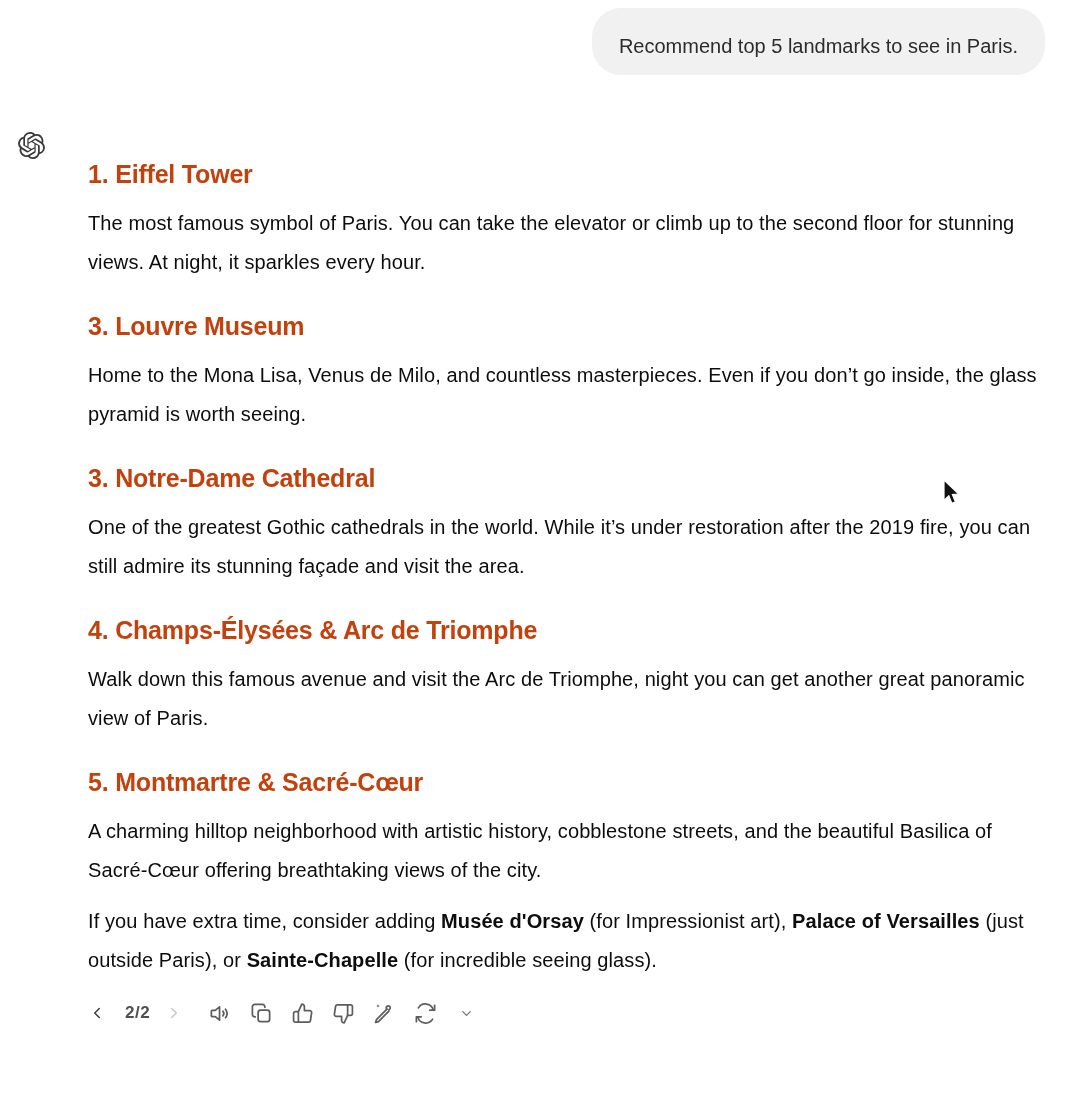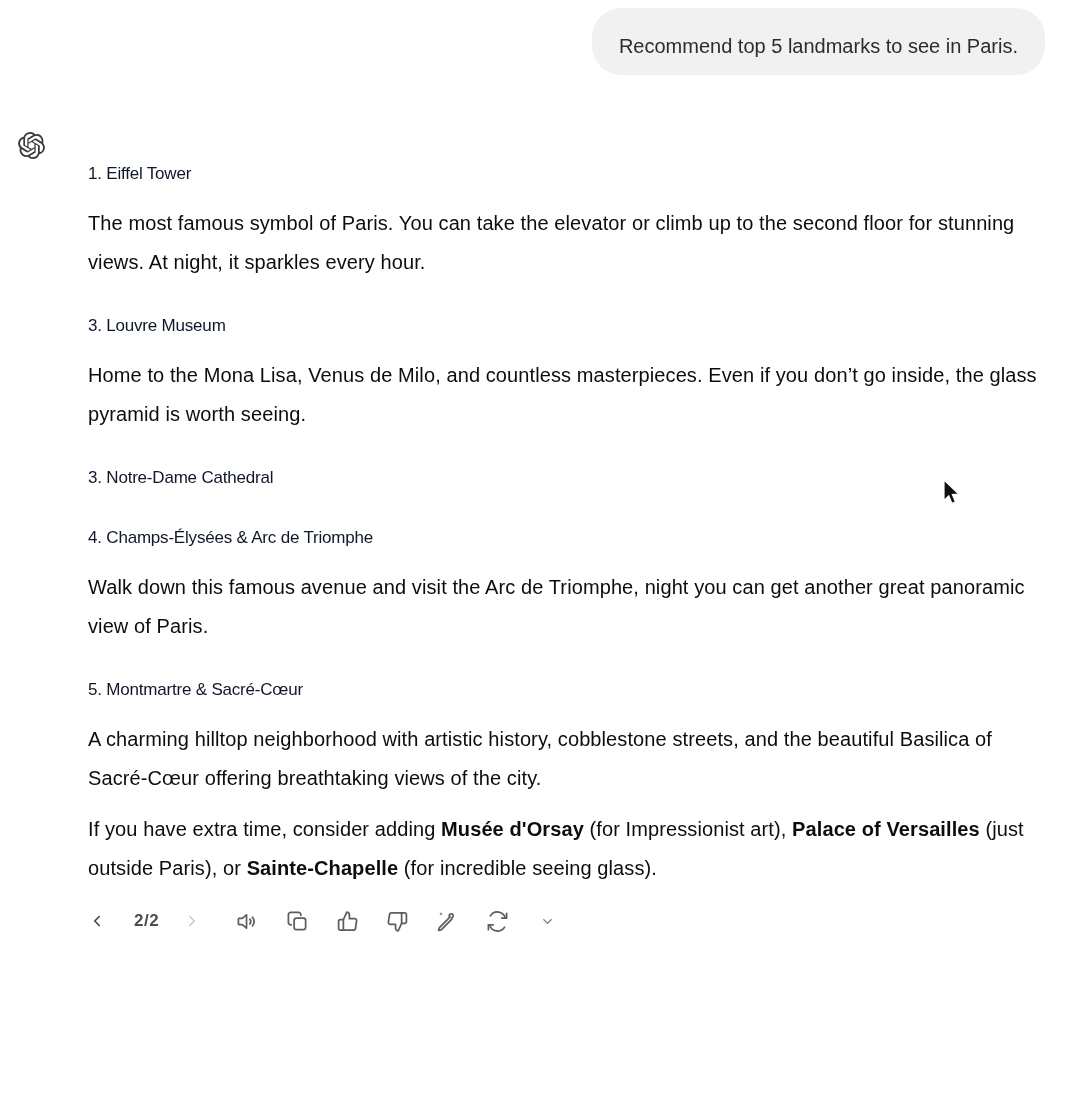--- a/index.html
+++ b/index.html
@@ -38,36 +38,35 @@
   }
   .avatar svg { width: 27px; height: 27px; display: block; }
   .content { flex: 1; min-width: 0; }
   .content p {
     font-size: 20px;
     line-height: 39px;
     margin: 0 0 18px 0;
     letter-spacing: 0.1px;
   }
   .content h3 {
-    font-size: 17px;
+    font-size: 25px;
     line-height: 32px;
-    font-weight: 400;
+    font-weight: 700;
     letter-spacing: -0.2px;
     margin: 28px 0 14px 0;
-    color: #0f172a;
+    color: #c2410c;
   }
   .outro { margin-top: -6px !important; }
   .b { font-weight: 700; }
   .toolbar {
     display: flex;
     align-items: center;
     margin-top: 12px;
     margin-left: -6px;
     color: #5d5d5d;
-    gap: 9px;
   }
   .tb-btn {
     width: 30px; height: 30px;
     display: flex; align-items: center; justify-content: center;
     border: none; background: transparent; padding: 0;
     border-radius: 6px; cursor: pointer;
     margin-right: 11px;
   }
   .tb-btn svg { display: block; }
   .page-indicator {
@@ -102,20 +101,21 @@
   </div>
   <div class="content">
 
     <h3>1. Eiffel Tower</h3>
     <p>The most famous symbol of Paris. You can take the elevator or climb up to the second floor for stunning views. At night, it sparkles every hour.</p>
 
     <h3>3. Louvre Museum</h3>
     <p>Home to the Mona Lisa, Venus de Milo, and countless masterpieces. Even if you don’t go inside, the glass pyramid is worth seeing.</p>
 
     <h3>3. Notre-Dame Cathedral</h3>
+    <p>One of the greatest Gothic cathedrals in the world. While it’s under restoration after the 2019 fire, you can still admire its stunning façade and visit the area.</p>
 
     <h3>4. Champs-Élysées &amp; Arc de Triomphe</h3>
     <p>Walk down this famous avenue and visit the Arc de Triomphe, night you can get another great panoramic view of Paris.</p>
 
     <h3>5. Montmartre &amp; Sacré-Cœur</h3>
     <p>A charming hilltop neighborhood with artistic history, cobblestone streets, and the beautiful Basilica of Sacré-Cœur offering breathtaking views of the city.</p>
 
     <p class="outro"><span>If you have extra time, consider adding </span><span class="b">Musée d'Orsay</span><span> (for Impressionist art), </span><span class="b">Palace of Versailles</span><span> (just outside Paris), or </span><span class="b">Sainte-Chapelle</span><span> (for incredible seeing glass).</span></p>
 
     <div class="toolbar">

